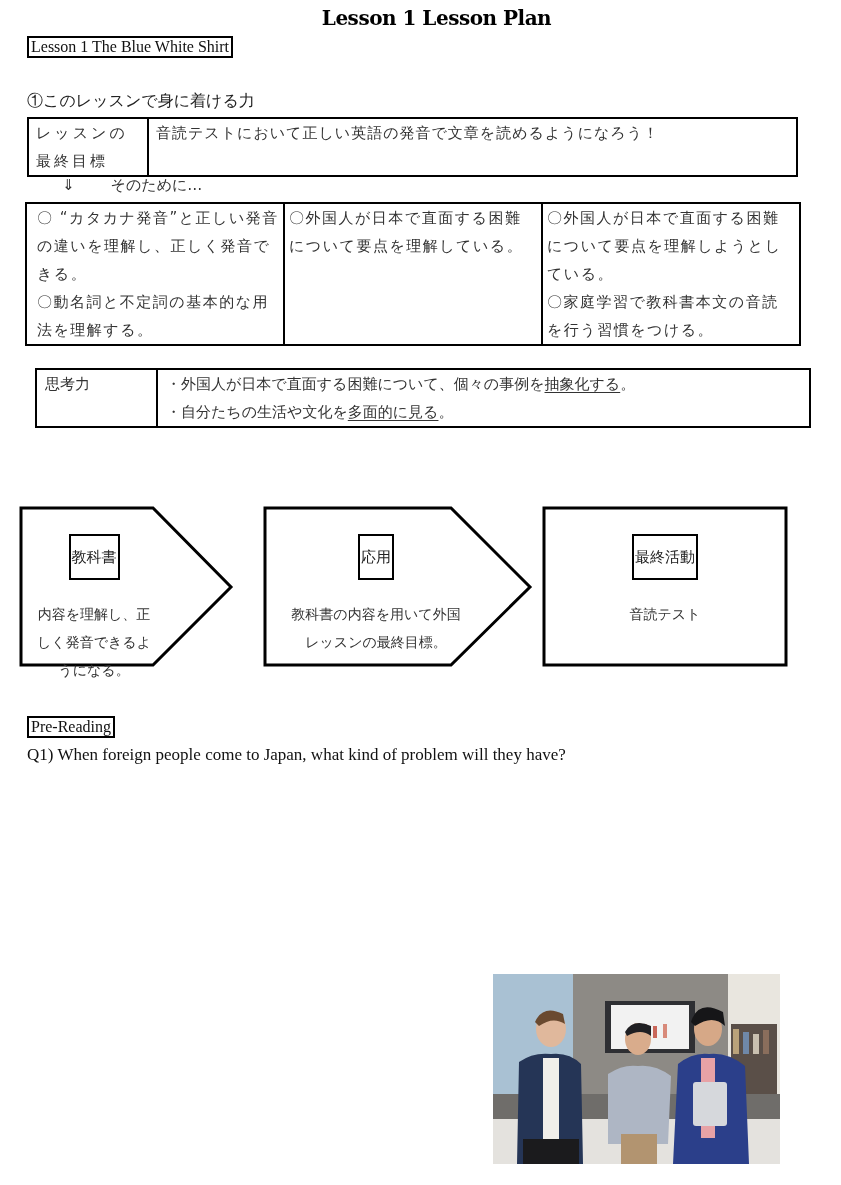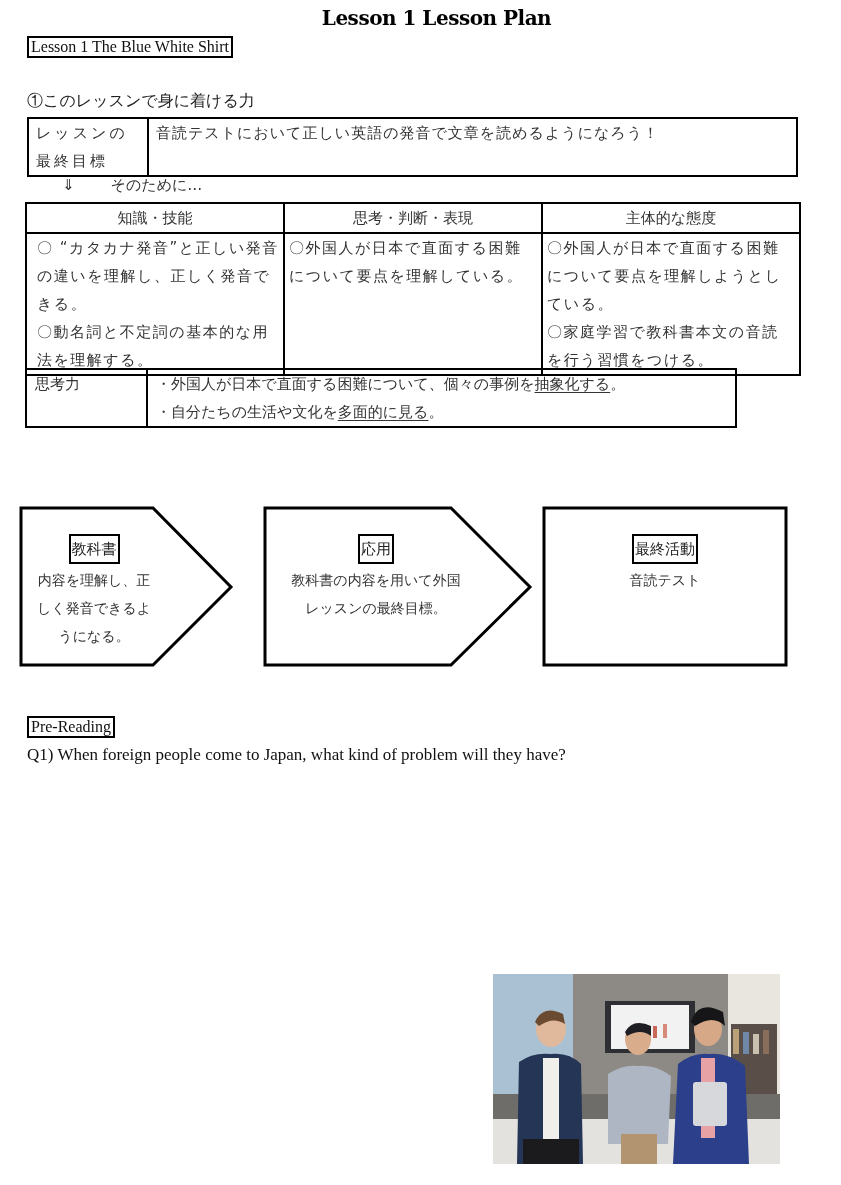--- a/index.html
+++ b/index.html
@@ -33,34 +33,34 @@
     .goal-table td { padding: 0 7px; border-radius: 26px; }
     .goal-label { width: 104px; letter-spacing: 3px; }
     .arrow-row {
       left: 62px; top: 176px; font-size: 15px; color: #333;
       font-family: "DejaVu Sans", sans-serif;
     }
     .arrow-row .gap { display: inline-block; width: 36px; }
     .eval-table { left: 25px; top: 202px; width: 776px; table-layout: fixed; }
     .eval-table th { text-align: center; line-height: 26px; }
     .eval-table td.cell { padding: 0 4px; letter-spacing: 1.5px; height: 138px; }
-    .detail-table { left: 25px; top: 368px; width: 712px; table-layout: fixed; padding-left: 48px; }
+    .detail-table { left: 35px; top: 368px; width: 776px; table-layout: fixed; padding-left: 48px; }
     .detail-table td { padding: 0 8px; line-height: 28px; }
     .detail-table .label { width: 103px; }
     .detail-table .row-1 td { height: 54px; }
     .detail-table .row-2 td { height: 66px; }
     .u { text-decoration: underline; text-underline-offset: 3px; }
     svg.flow { position: absolute; left: 0; top: 0; }
     .flow-text {
       position: absolute; text-align: center; font-family: "DejaVu Sans", sans-serif;
       font-size: 14px; color: #333; line-height: 28px;
     }
     .flow-text .flow-title {
-      display: inline-block; border: 2px solid #000; padding: 4px 1px;
-      line-height: 18px; font-size: 15px; color: #222; margin-bottom: 2px;
+      display: inline-block; border: 2px solid #000; padding: 12px 1px;
+      line-height: 18px; font-size: 15px; color: #222; margin-bottom: 20px;
     }
     .pre-reading { left: 27px; top: 716px; }
     .question {
       left: 27px; top: 745px; font-family: "Liberation Serif", serif;
       font-size: 17px; color: #111;
     }
     .photo {
       left: 493px; top: 974px; width: 287px; height: 190px; overflow: hidden;
       background: #d9d6cf;
     }
@@ -84,25 +84,20 @@
   </tr>
 </tbody>
   </table>
 
 <div class="abs arrow-row">
   <span>⇓</span><span class="gap"></span><span>そのために…</span>
 </div>
 
 <table class="eval-table">
   <tbody>
-      <tr>
-    <th>知識・技能</th>
-    <th>思考・判断・表現</th>
-    <th>主体的な態度</th>
-  </tr>
   <tr>
     <td class="cell" style="white-space:pre-line;padding-left:10px;">〇 “カタカナ発音”と正しい発音の違いを理解し、正しく発音できる。
 〇動名詞と不定詞の基本的な用法を理解する。</td>
     <td class="cell" style="white-space:pre-line;">〇外国人が日本で直面する困難について要点を理解している。</td>
     <td class="cell" style="white-space:pre-line;">〇外国人が日本で直面する困難について要点を理解しようとしている。
 〇家庭学習で教科書本文の音読を行う習慣をつける。</td>
   </tr>
 </tbody>
   </table>
 

